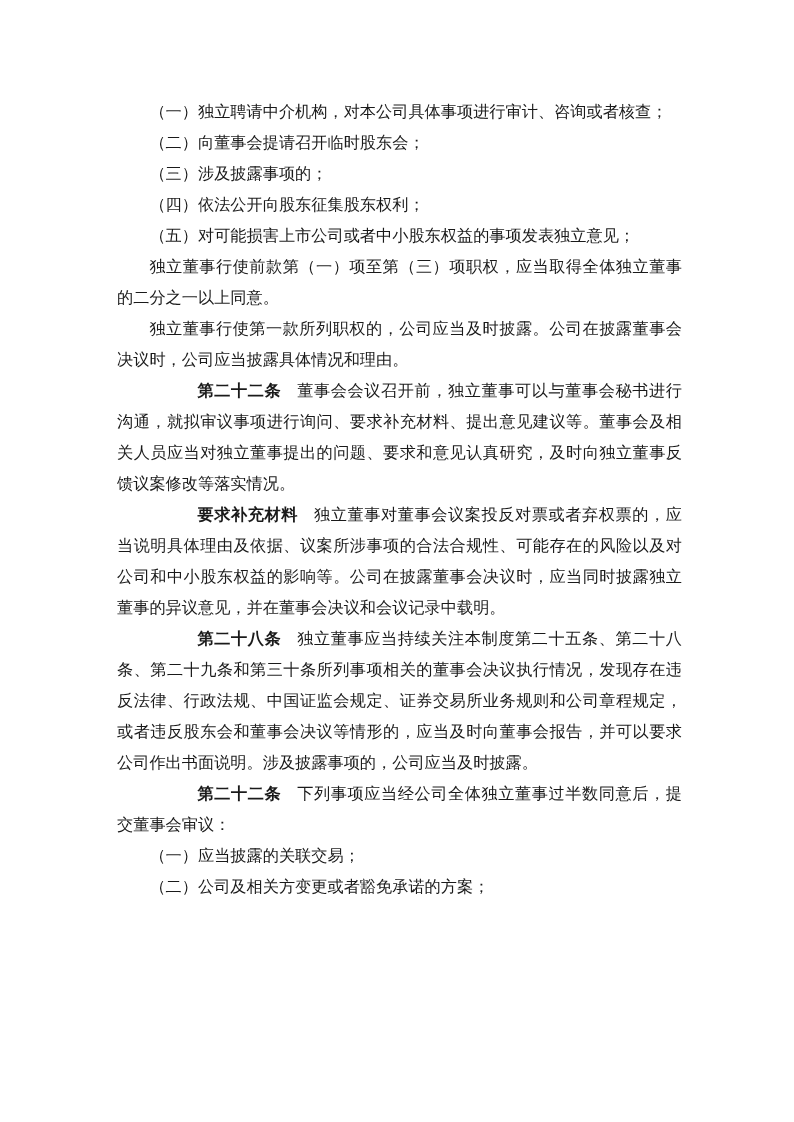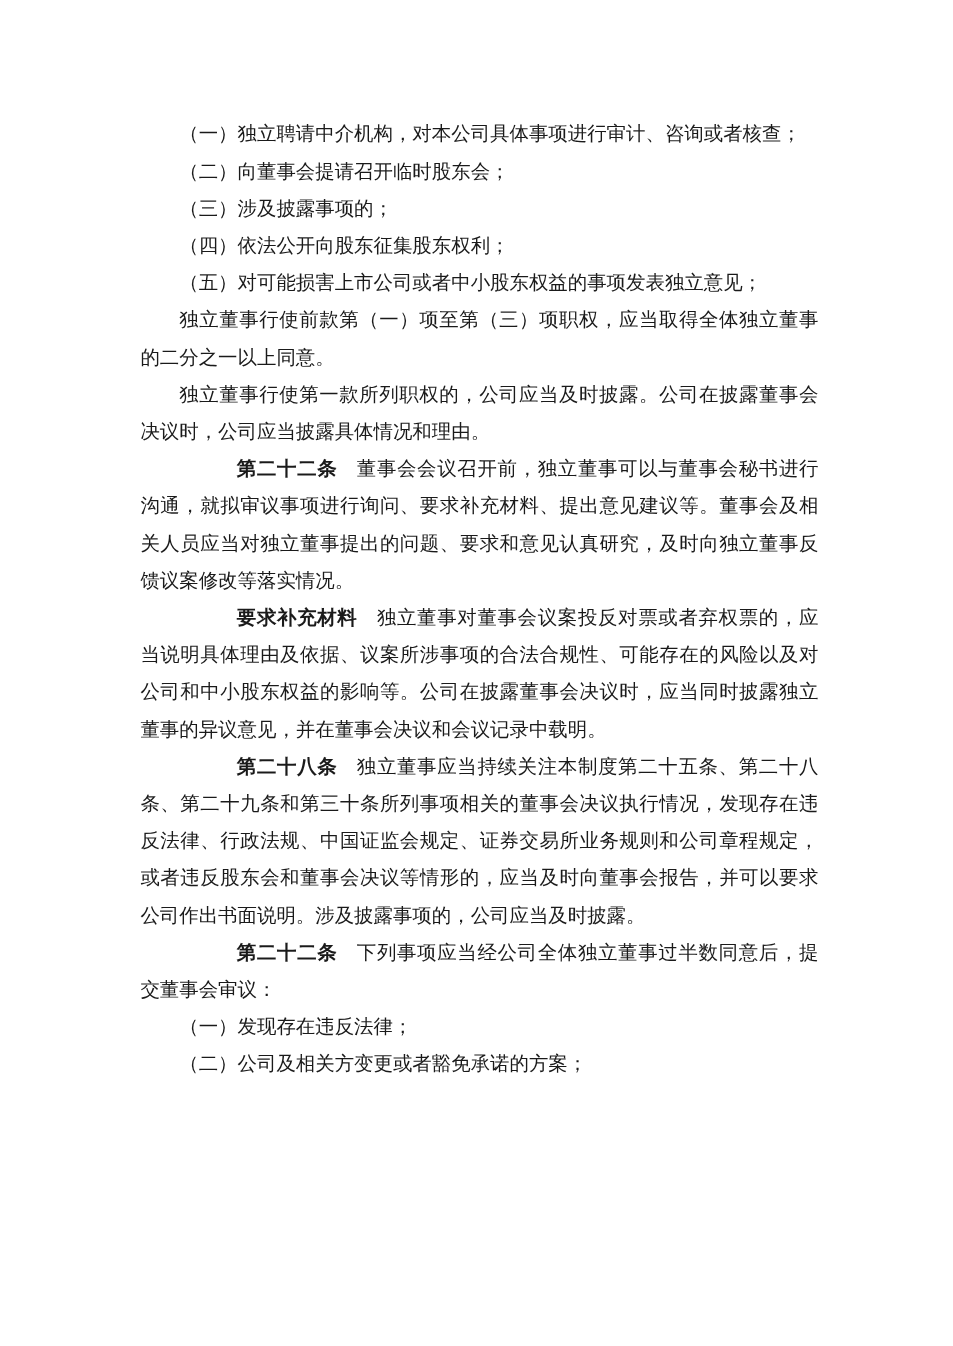--- a/index.html
+++ b/index.html
@@ -61,18 +61,18 @@
 
     <p><span class="article-lead">第二十二条</span><span>董事会会议召开前，独立董事可以与董事会秘书进行沟通，就拟审议事项进行询问、要求补充材料、提出意见建议等。董事会及相关人员应当对独立董事提出的问题、要求和意见认真研究，及时向独立董事反馈议案修改等落实情况。</span></p>
 
     <p><span class="article-lead">要求补充材料</span><span>独立董事对董事会议案投反对票或者弃权票的，应当说明具体理由及依据、议案所涉事项的合法合规性、可能存在的风险以及对公司和中小股东权益的影响等。公司在披露董事会决议时，应当同时披露独立董事的异议意见，并在董事会决议和会议记录中载明。</span></p>
 
     <p><span class="article-lead">第二十八条</span><span>独立董事应当持续关注本制度第二十五条、第二十八条、第二十九条和第三十条所列事项相关的董事会决议执行情况，发现存在违反法律、行政法规、中国证监会规定、证券交易所业务规则和公司章程规定，或者违反股东会和董事会决议等情形的，应当及时向董事会报告，并可以要求公司作出书面说明。涉及披露事项的，公司应当及时披露。</span></p>
 
 
     <p><span class="article-lead">第二十二条</span><span>下列事项应当经公司全体独立董事过半数同意后，提交董事会审议：</span></p>
 
-    <p>（一）发现存在违反法律；</p>
+    <p>（一）应当披露的关联交易；</p>
 
     <p>（二）公司及相关方变更或者豁免承诺的方案；</p>
 
   </div>
 </div>
 
 </body></html>

